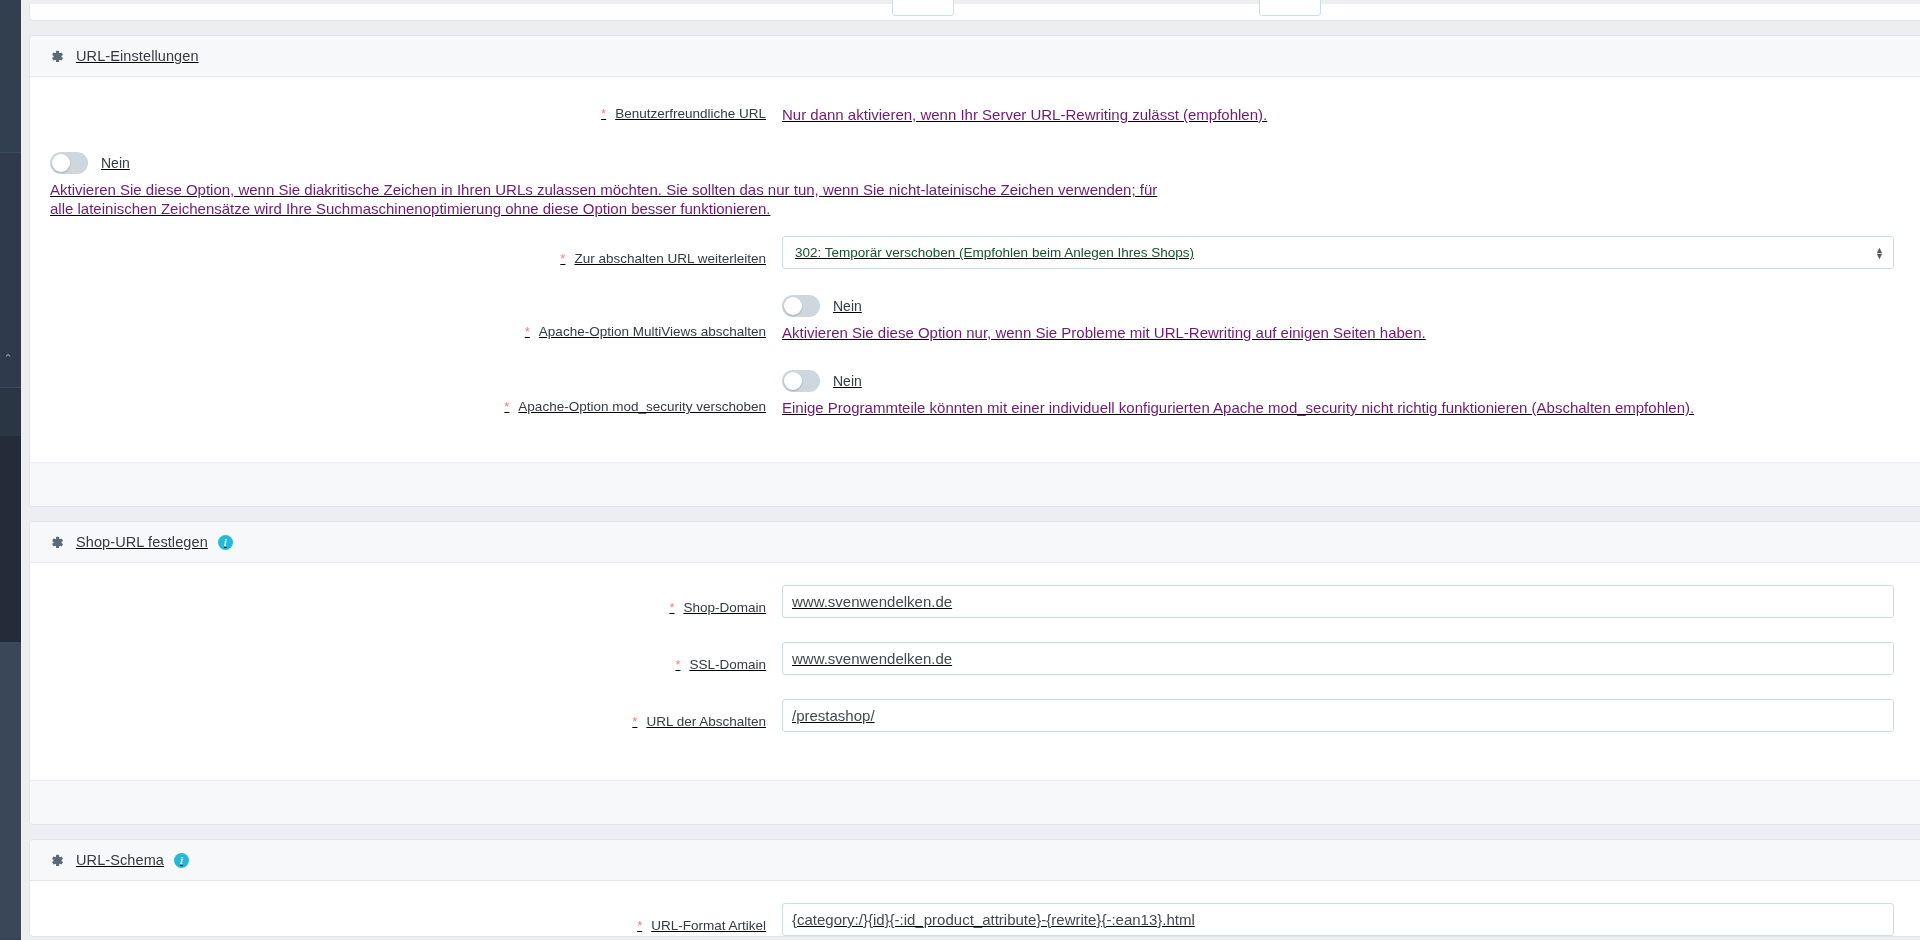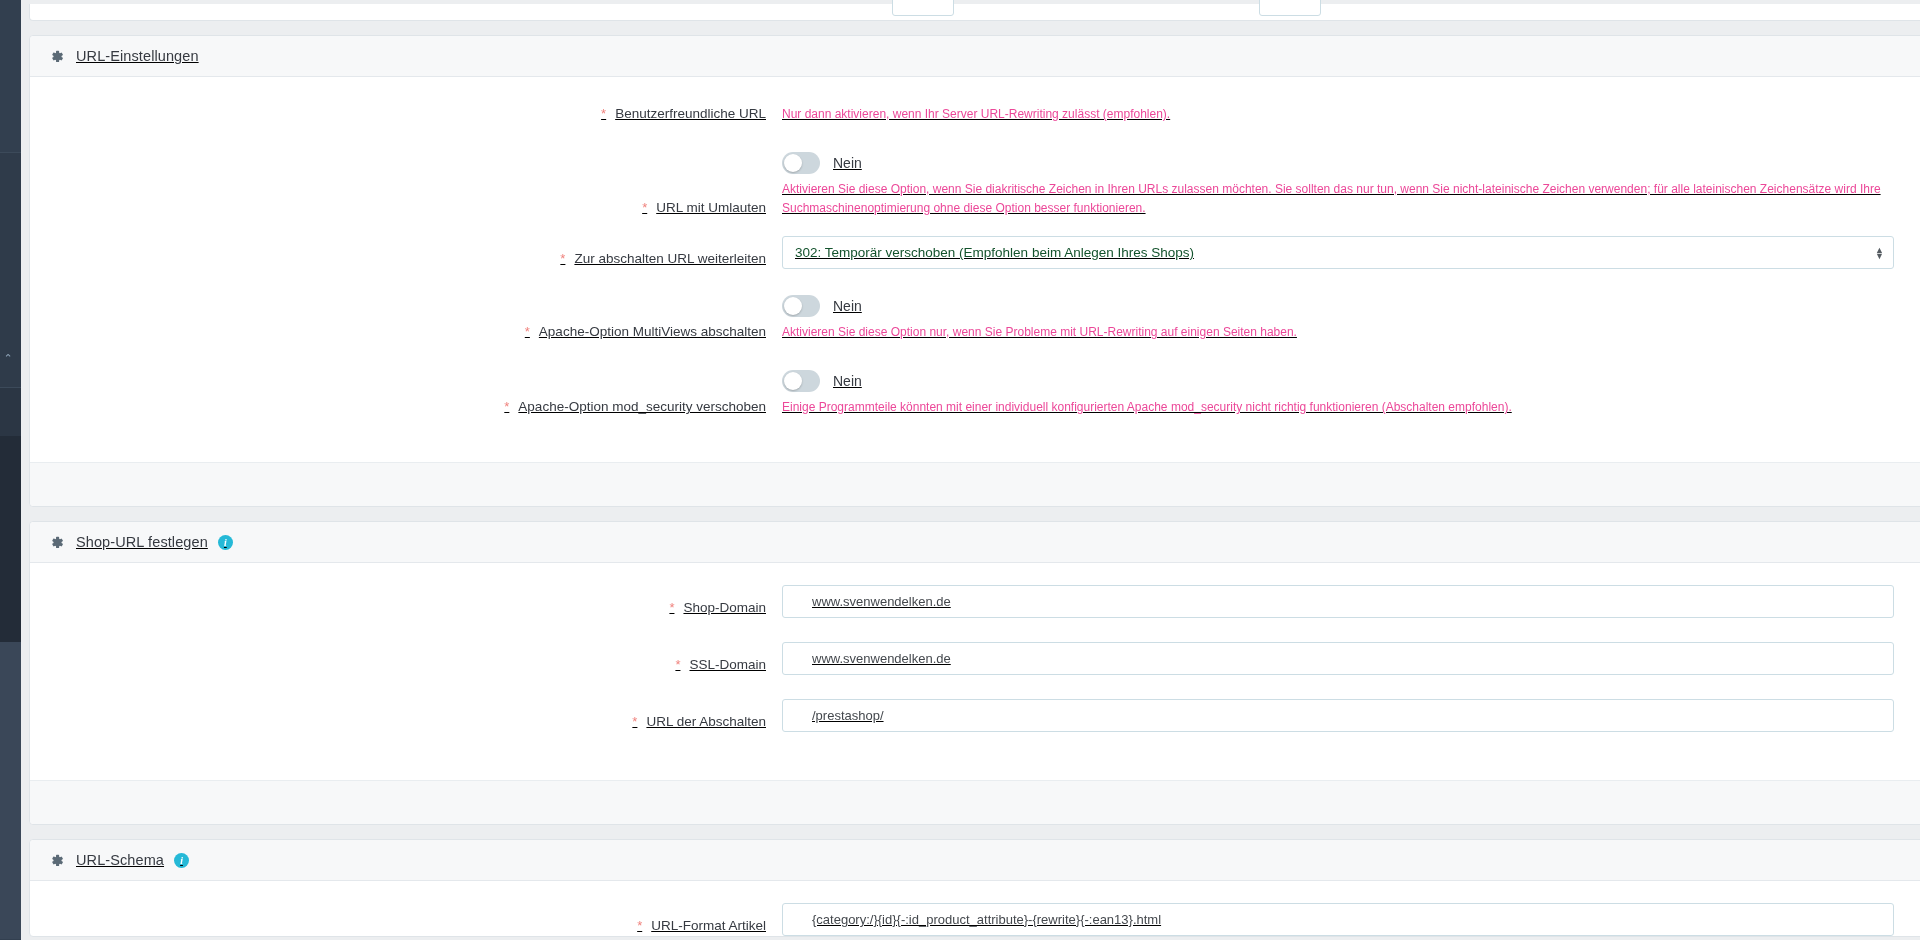--- a/index.html
+++ b/index.html
@@ -113,33 +113,33 @@
     position: absolute; top: 2px; width: 18px; height: 18px;
     border-radius: 50%; background: #fff;
     box-shadow: 0 1px 2px rgba(0,0,0,.22);
   }
   .switch.on  .knob { left: 18px; }
   .switch.off .knob { left: 2px; }
   .switch-text {
     margin-left: 13px; font-size: 14px; color: #363a41;
   }
   .help-text {
-    font-size: 12px; color: #ec4899; line-height: 19px;
+    font-size: 15px; color: #701a75; line-height: 19px;
     margin-top: 4px; max-width: 1100px;
   }
   .help-text.wide { max-width: 1115px; }
 
   
   .text-input {
     display: block; width: 100%; height: 33px;
     border: 1px solid #ccdde4; border-radius: 3px;
     background: #fff;
     font-family: "Liberation Sans", sans-serif;
-    font-size: 13px; color: #44484d;
-    padding: 0 29px; outline: none;
+    font-size: 15px; color: #44484d;
+    padding: 0 9px; outline: none;
   }
   
   .select-wrap { position: relative; width: 100%; }
   .select-box {
     width: 100%; height: 33px;
     border: 1px solid #ccdde4; border-radius: 3px; background: #fff;
     font-size: 13.5px; color: #14532d;
     padding: 0 30px 0 12px;
     display: flex; align-items: center;
   }
@@ -189,23 +189,20 @@
           <span class="req">*</span><span>Benutzerfreundliche URL</span>
         </div>
         <div class="form-control">
           <div class="help-text">Nur dann aktivieren, wenn Ihr Server URL-Rewriting zulässt (empfohlen).</div>
         </div>
       </div>
 
       <div class="row-gap-a"></div>
 
       <div class="form-row">
-        <div class="form-label">
-          <span class="req">*</span><span>URL mit Umlauten</span>
-        </div>
         <div class="form-control">
           <div class="switch-line">
             <div class="switch off">
               <div class="knob"></div>
             </div>
             <span class="switch-text">Nein</span>
           </div>
           <div class="help-text wide">Aktivieren Sie diese Option, wenn Sie diakritische Zeichen in Ihren URLs zulassen möchten. Sie sollten das nur tun, wenn Sie nicht-lateinische Zeichen verwenden; für alle lateinischen Zeichensätze wird Ihre Suchmaschinenoptimierung ohne diese Option besser funktionieren.</div>
         </div>
       </div>

